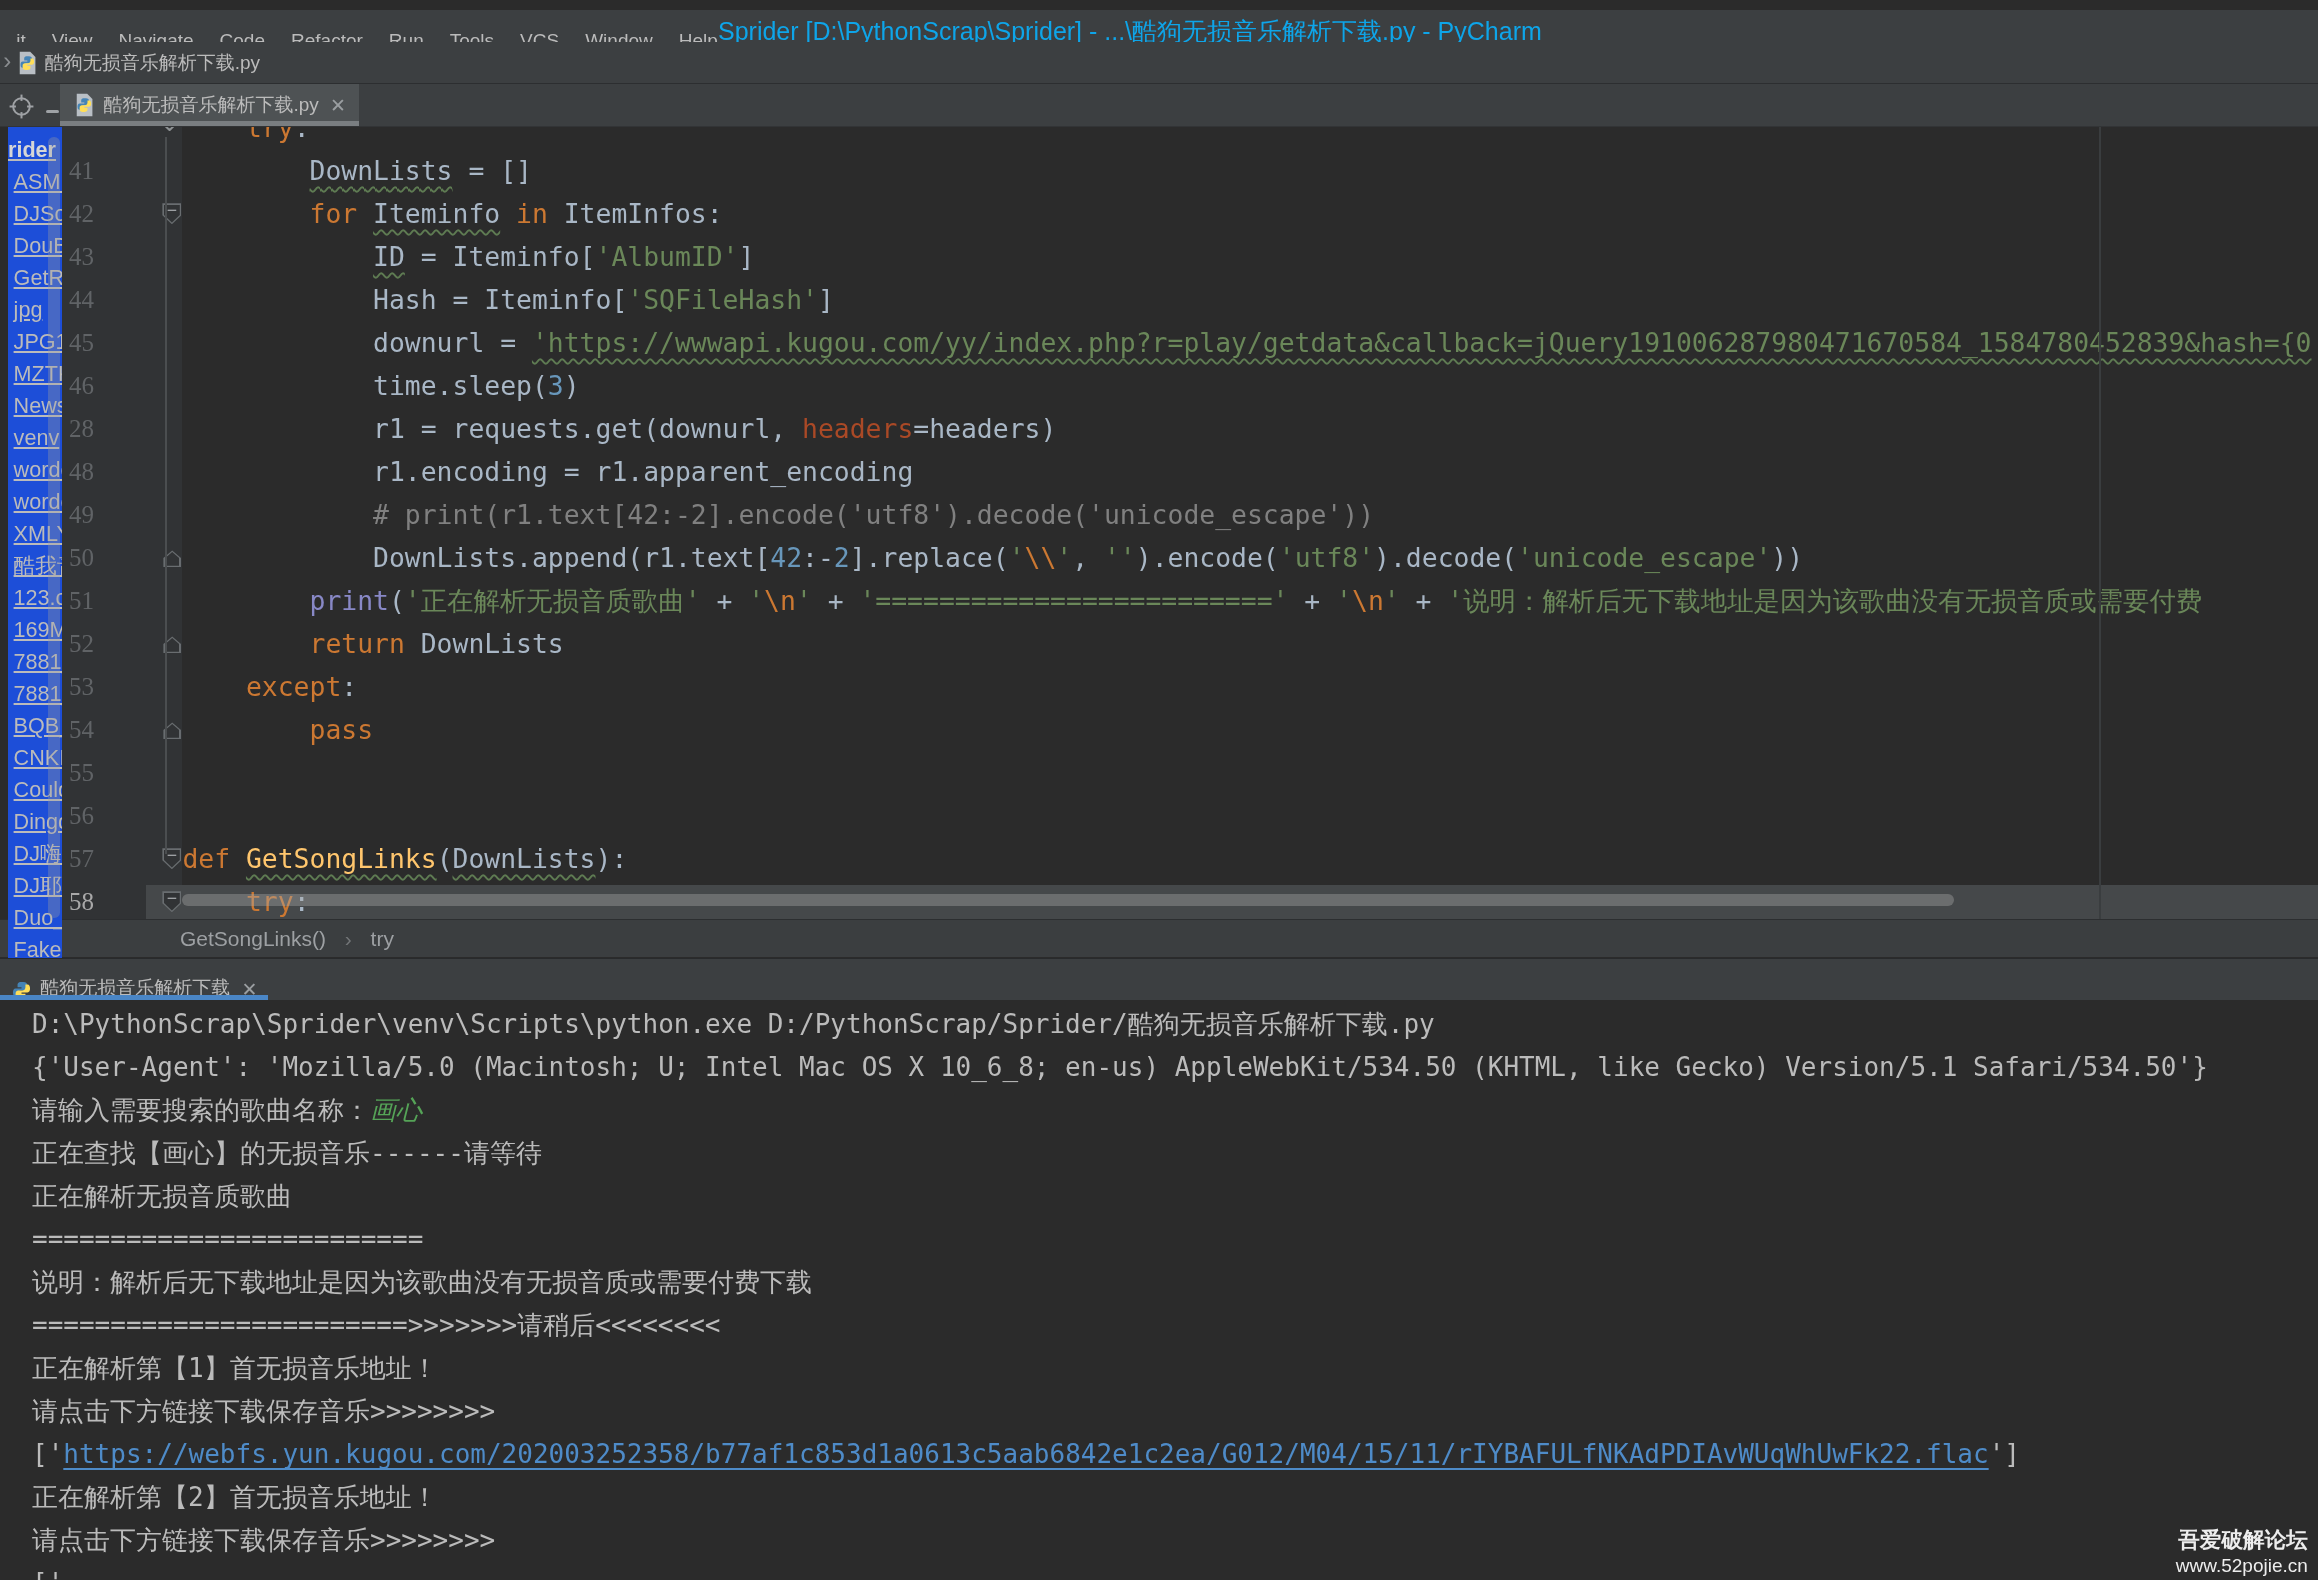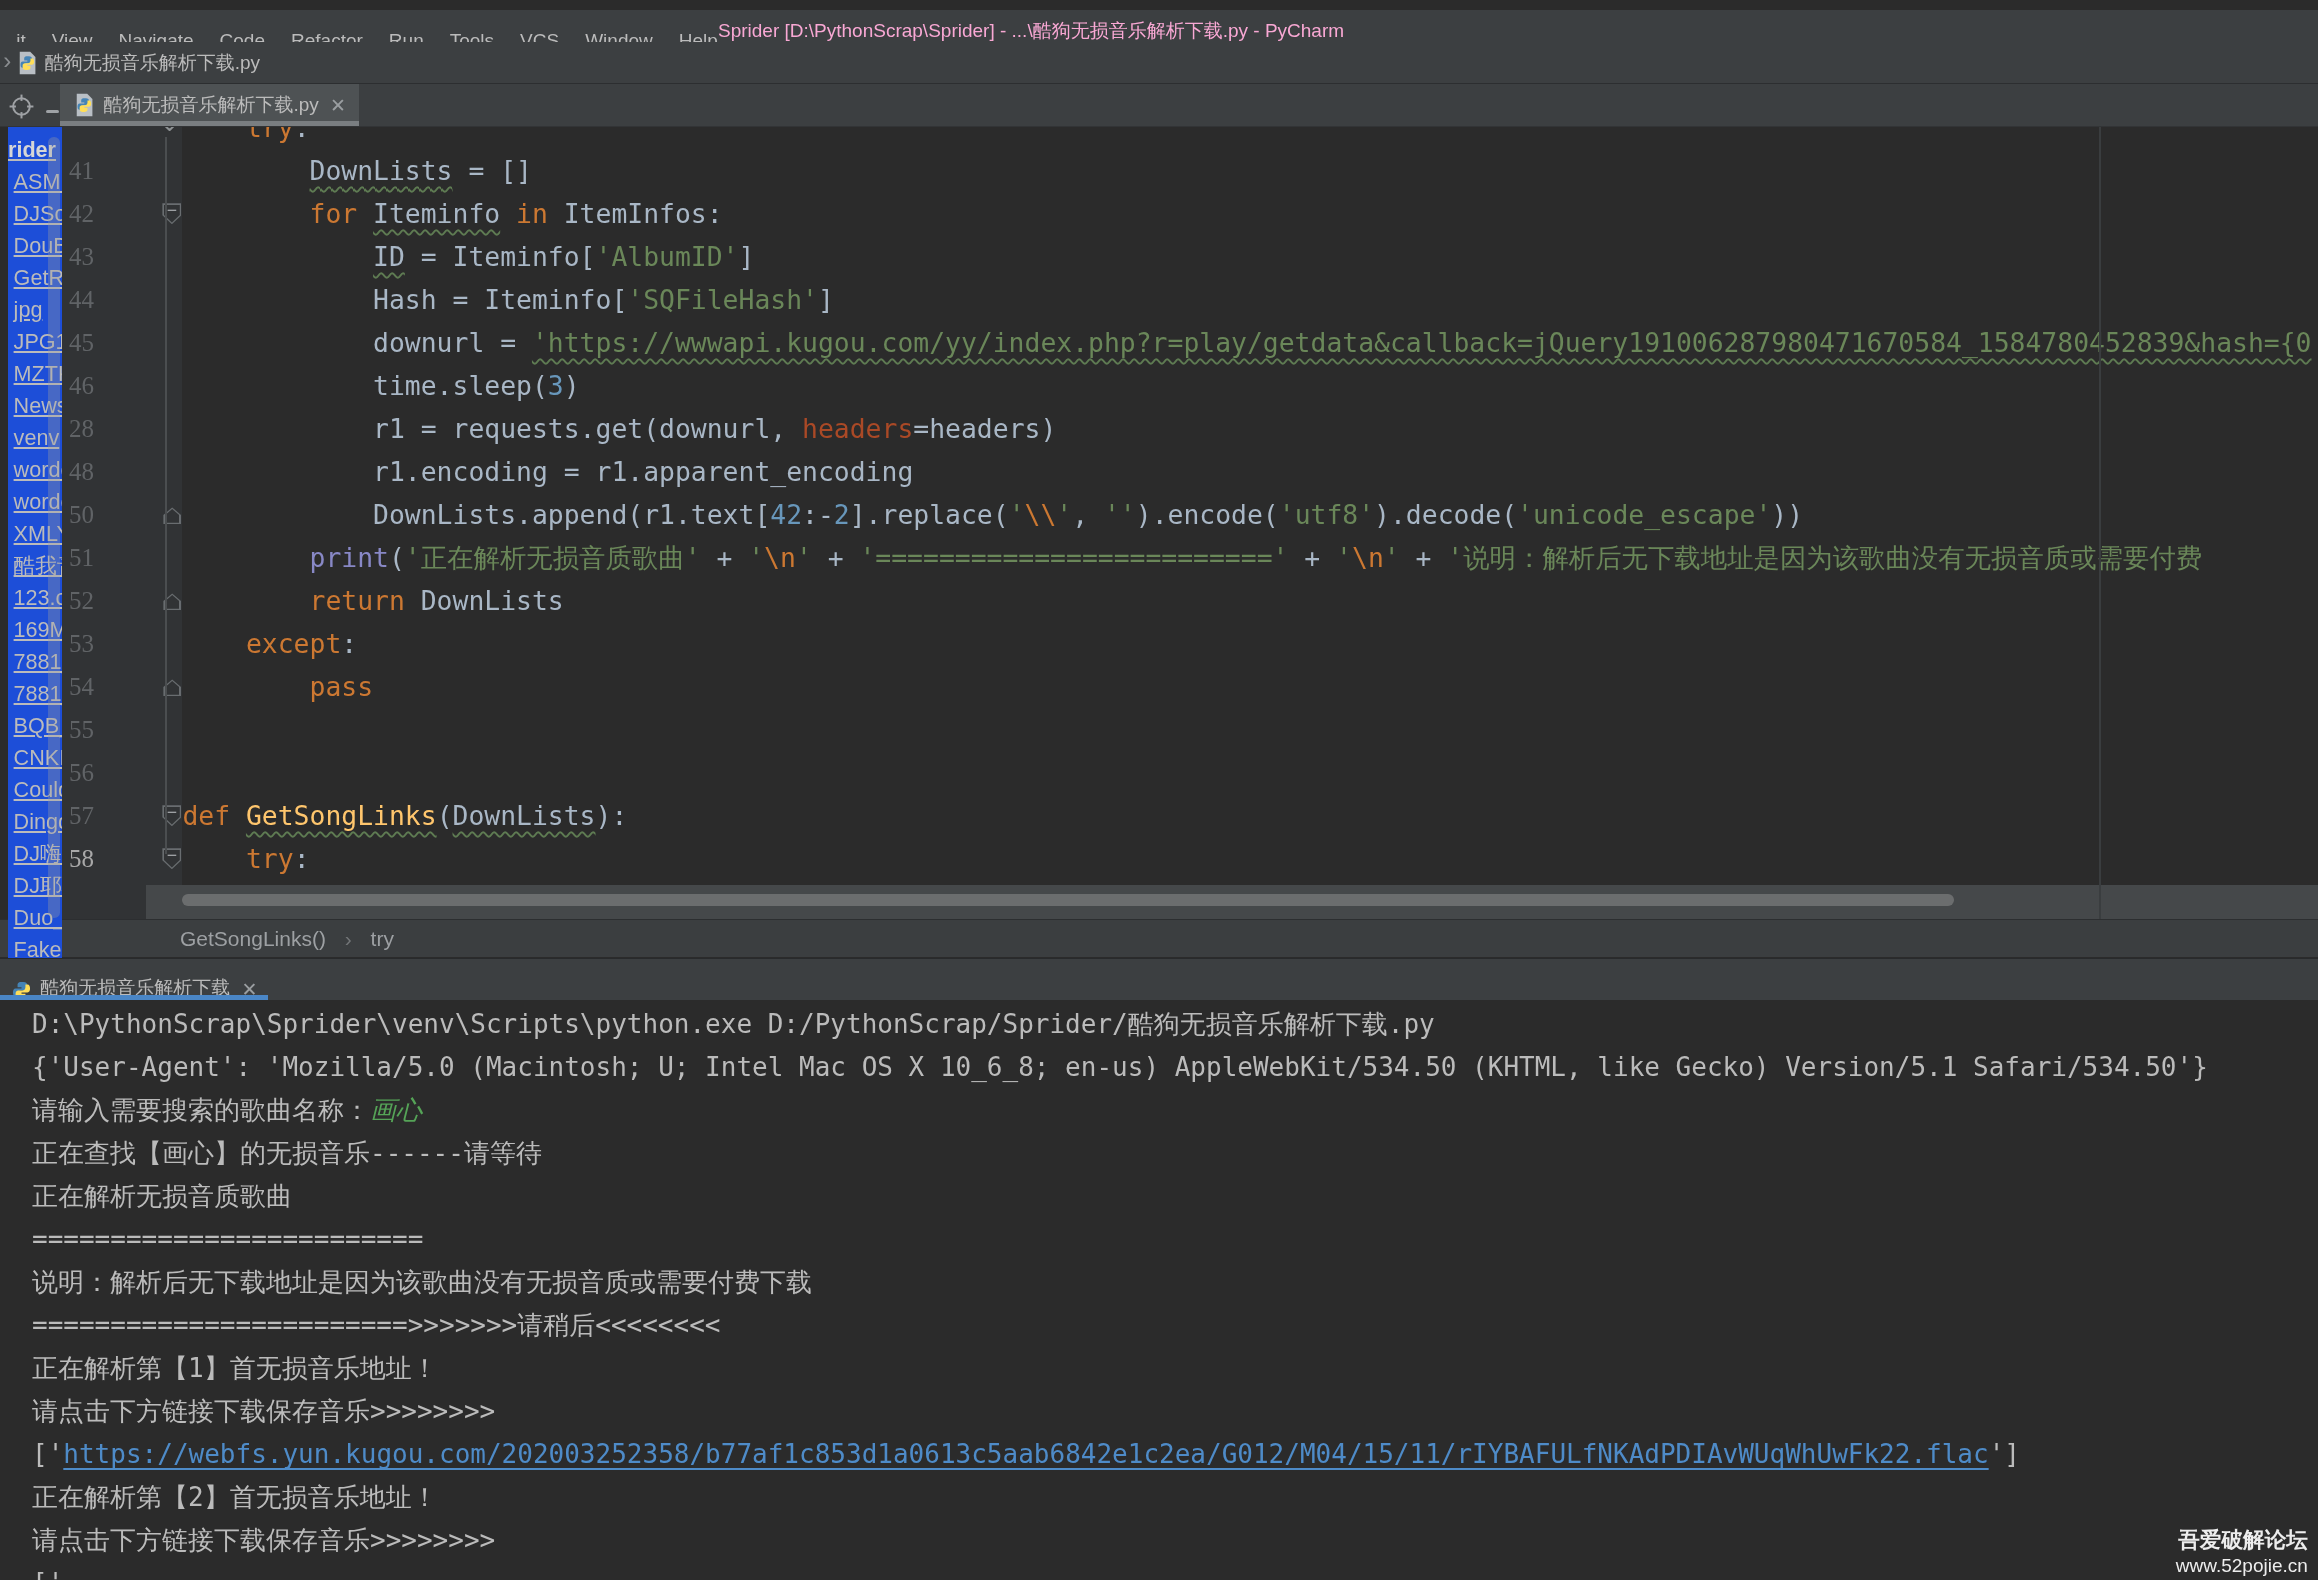--- a/index.html
+++ b/index.html
@@ -4,21 +4,21 @@
 <style>
   html,body{margin:0;padding:0;background:#2b2b2b;}
   body{position:relative;width:2319px;height:1581px;overflow:hidden;
        font-family:"Liberation Sans",sans-serif;color:#bbbbbb;}
   
   .menubar{position:absolute;left:0;top:0;width:100%;height:42px;background:#3c3f41;
            border-bottom:0.8px solid #2e3032;display:flex;align-items:flex-end;font-size:19px;margin-top:10px;}
   .menu-items{display:flex;align-items:center;padding-left:3.2px;}
   .menu-item{padding:0 13px;color:#bbbbbb;cursor:default;}
   .mn-u{text-decoration:underline;text-underline-offset:3.2px;}
-  .win-title{position:absolute;left:718px;top:0;line-height:42px;color:#f9a8d4;font-size:19px;}
+  .win-title{position:absolute;left:718px;top:0;line-height:42px;color:#0ea5e9;font-size:25px;}
   
   .navbar{position:absolute;left:0;top:42px;width:100%;height:41px;background:#3c3f41;
           border-bottom:0.8px solid #2c2e30;display:flex;align-items:center;font-size:19px;}
   .nav-chev{color:#8a8d90;font-size:24px;padding:0 4.8px 3.2px 3.2px;}
   .navbar .fname{color:#bbbbbb;margin-left:6.4px;}
   
   .tabbar{position:absolute;left:0;top:84px;width:100%;height:42px;background:#3c3f41;
           border-bottom:0.8px solid #323436;}
   .panel-icon-target{position:absolute;left:8px;top:8.8px;}
   .panel-icon-dash{position:absolute;left:46px;top:26px;width:13px;height:3.2px;background:#9fa2a5;border-radius:1.6px;}
@@ -192,20 +192,25 @@
       </div>
       <div class="crow">
         <span class="ln">28</span>
         <span class="foldcol"></span>
         <span class="ctext"><span style="color: rgb(169, 183, 198);">            </span><span style="color: rgb(169, 183, 198);">r1 = requests.get(downurl</span><span style="color: rgb(169, 183, 198);">, </span><span style="color: rgb(170, 73, 38);">headers</span><span style="color: rgb(169, 183, 198);">=headers)</span></span>
       </div>
       <div class="crow">
         <span class="ln">48</span>
         <span class="foldcol"></span>
         <span class="ctext"><span style="color: rgb(169, 183, 198);">            </span><span style="color: rgb(169, 183, 198);">r1.encoding = r1.apparent_encoding</span></span>
+      </div>
+      <div class="crow">
+        <span class="ln">49</span>
+        <span class="foldcol"></span>
+        <span class="ctext"><span style="color: rgb(169, 183, 198);">            </span><span style="color: rgb(128, 128, 128);"># print(r1.text[42:-2].encode('utf8').decode('unicode_escape'))</span></span>
       </div>
       <div class="crow">
         <span class="ln">50</span>
         <span class="foldcol">
           <span class="fold-end">
             <span class="fin"></span>
           </span>
         </span>
         <span class="ctext"><span style="color: rgb(169, 183, 198);">            </span><span style="color: rgb(169, 183, 198);">DownLists.append(r1.text[</span><span style="color: rgb(104, 151, 187);">42</span><span style="color: rgb(169, 183, 198);">:-</span><span style="color: rgb(104, 151, 187);">2</span><span style="color: rgb(169, 183, 198);">].replace(</span><span style="color: rgb(106, 135, 89);">'</span><span style="color: rgb(204, 120, 50);">\\</span><span style="color: rgb(106, 135, 89);">'</span><span style="color: rgb(169, 183, 198);">, </span><span style="color: rgb(106, 135, 89);">''</span><span style="color: rgb(169, 183, 198);">).encode(</span><span style="color: rgb(106, 135, 89);">'utf8'</span><span style="color: rgb(169, 183, 198);">).decode(</span><span style="color: rgb(106, 135, 89);">'unicode_escape'</span><span style="color: rgb(169, 183, 198);">))</span></span>
       </div>

